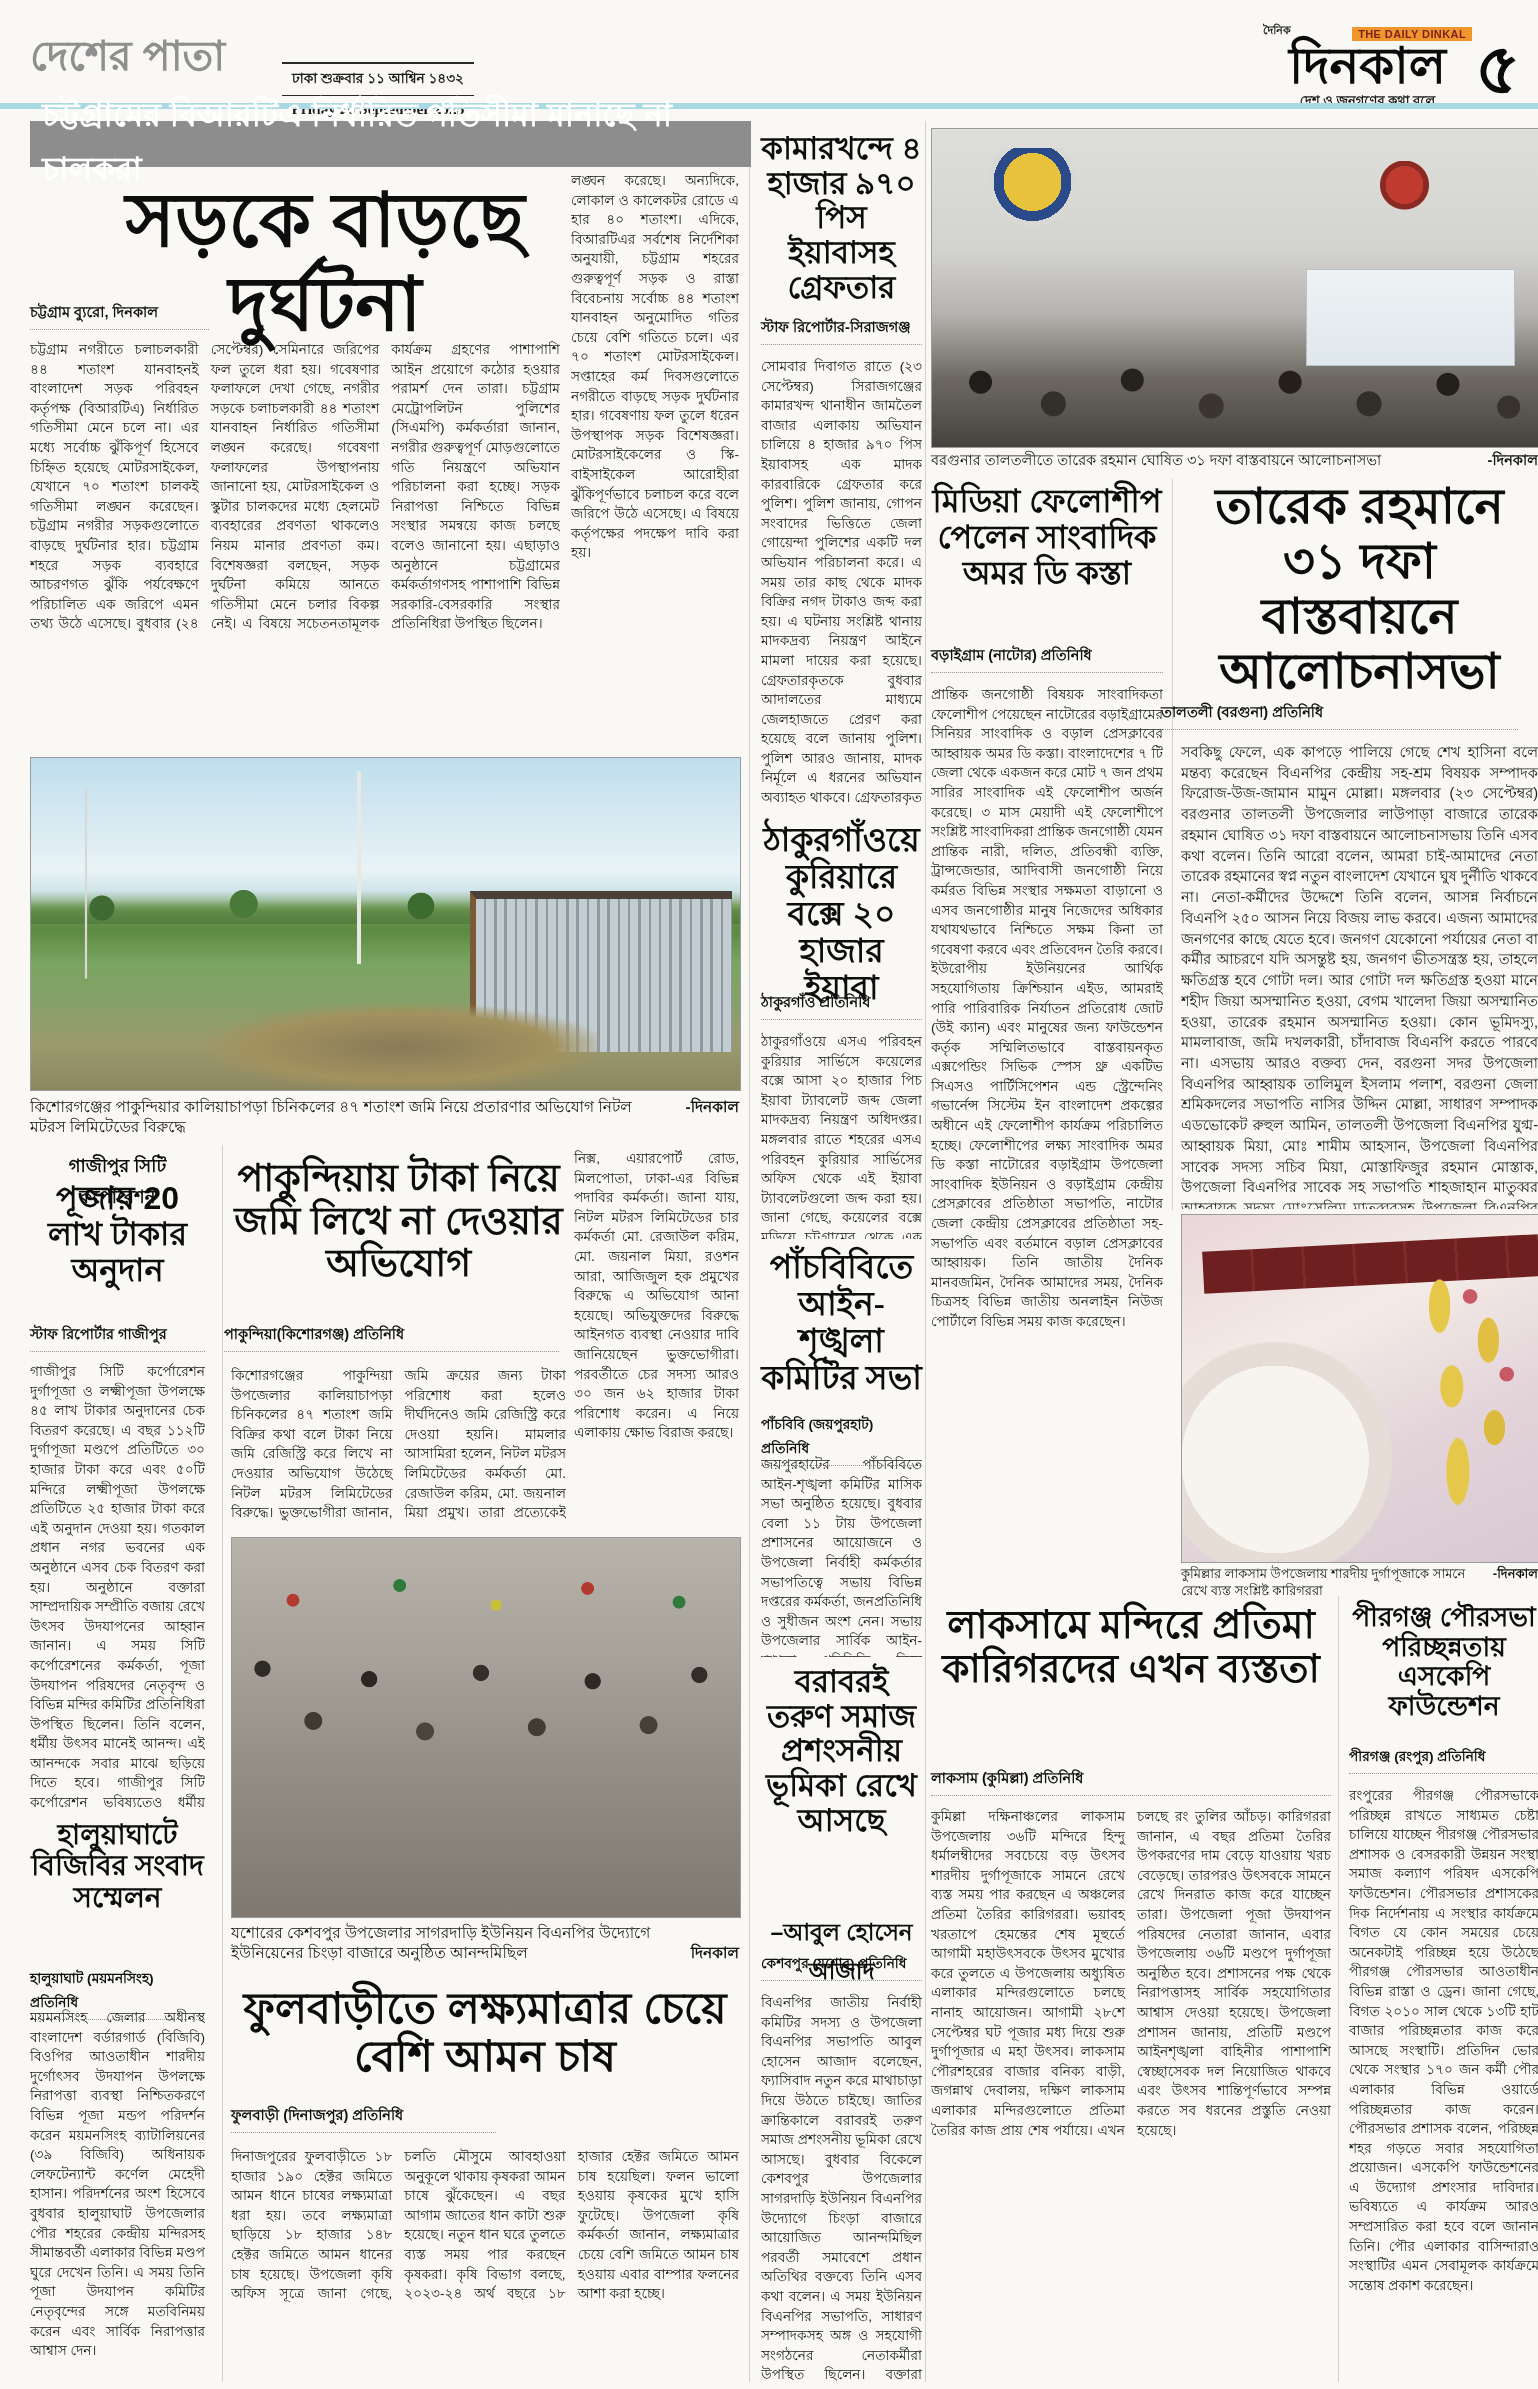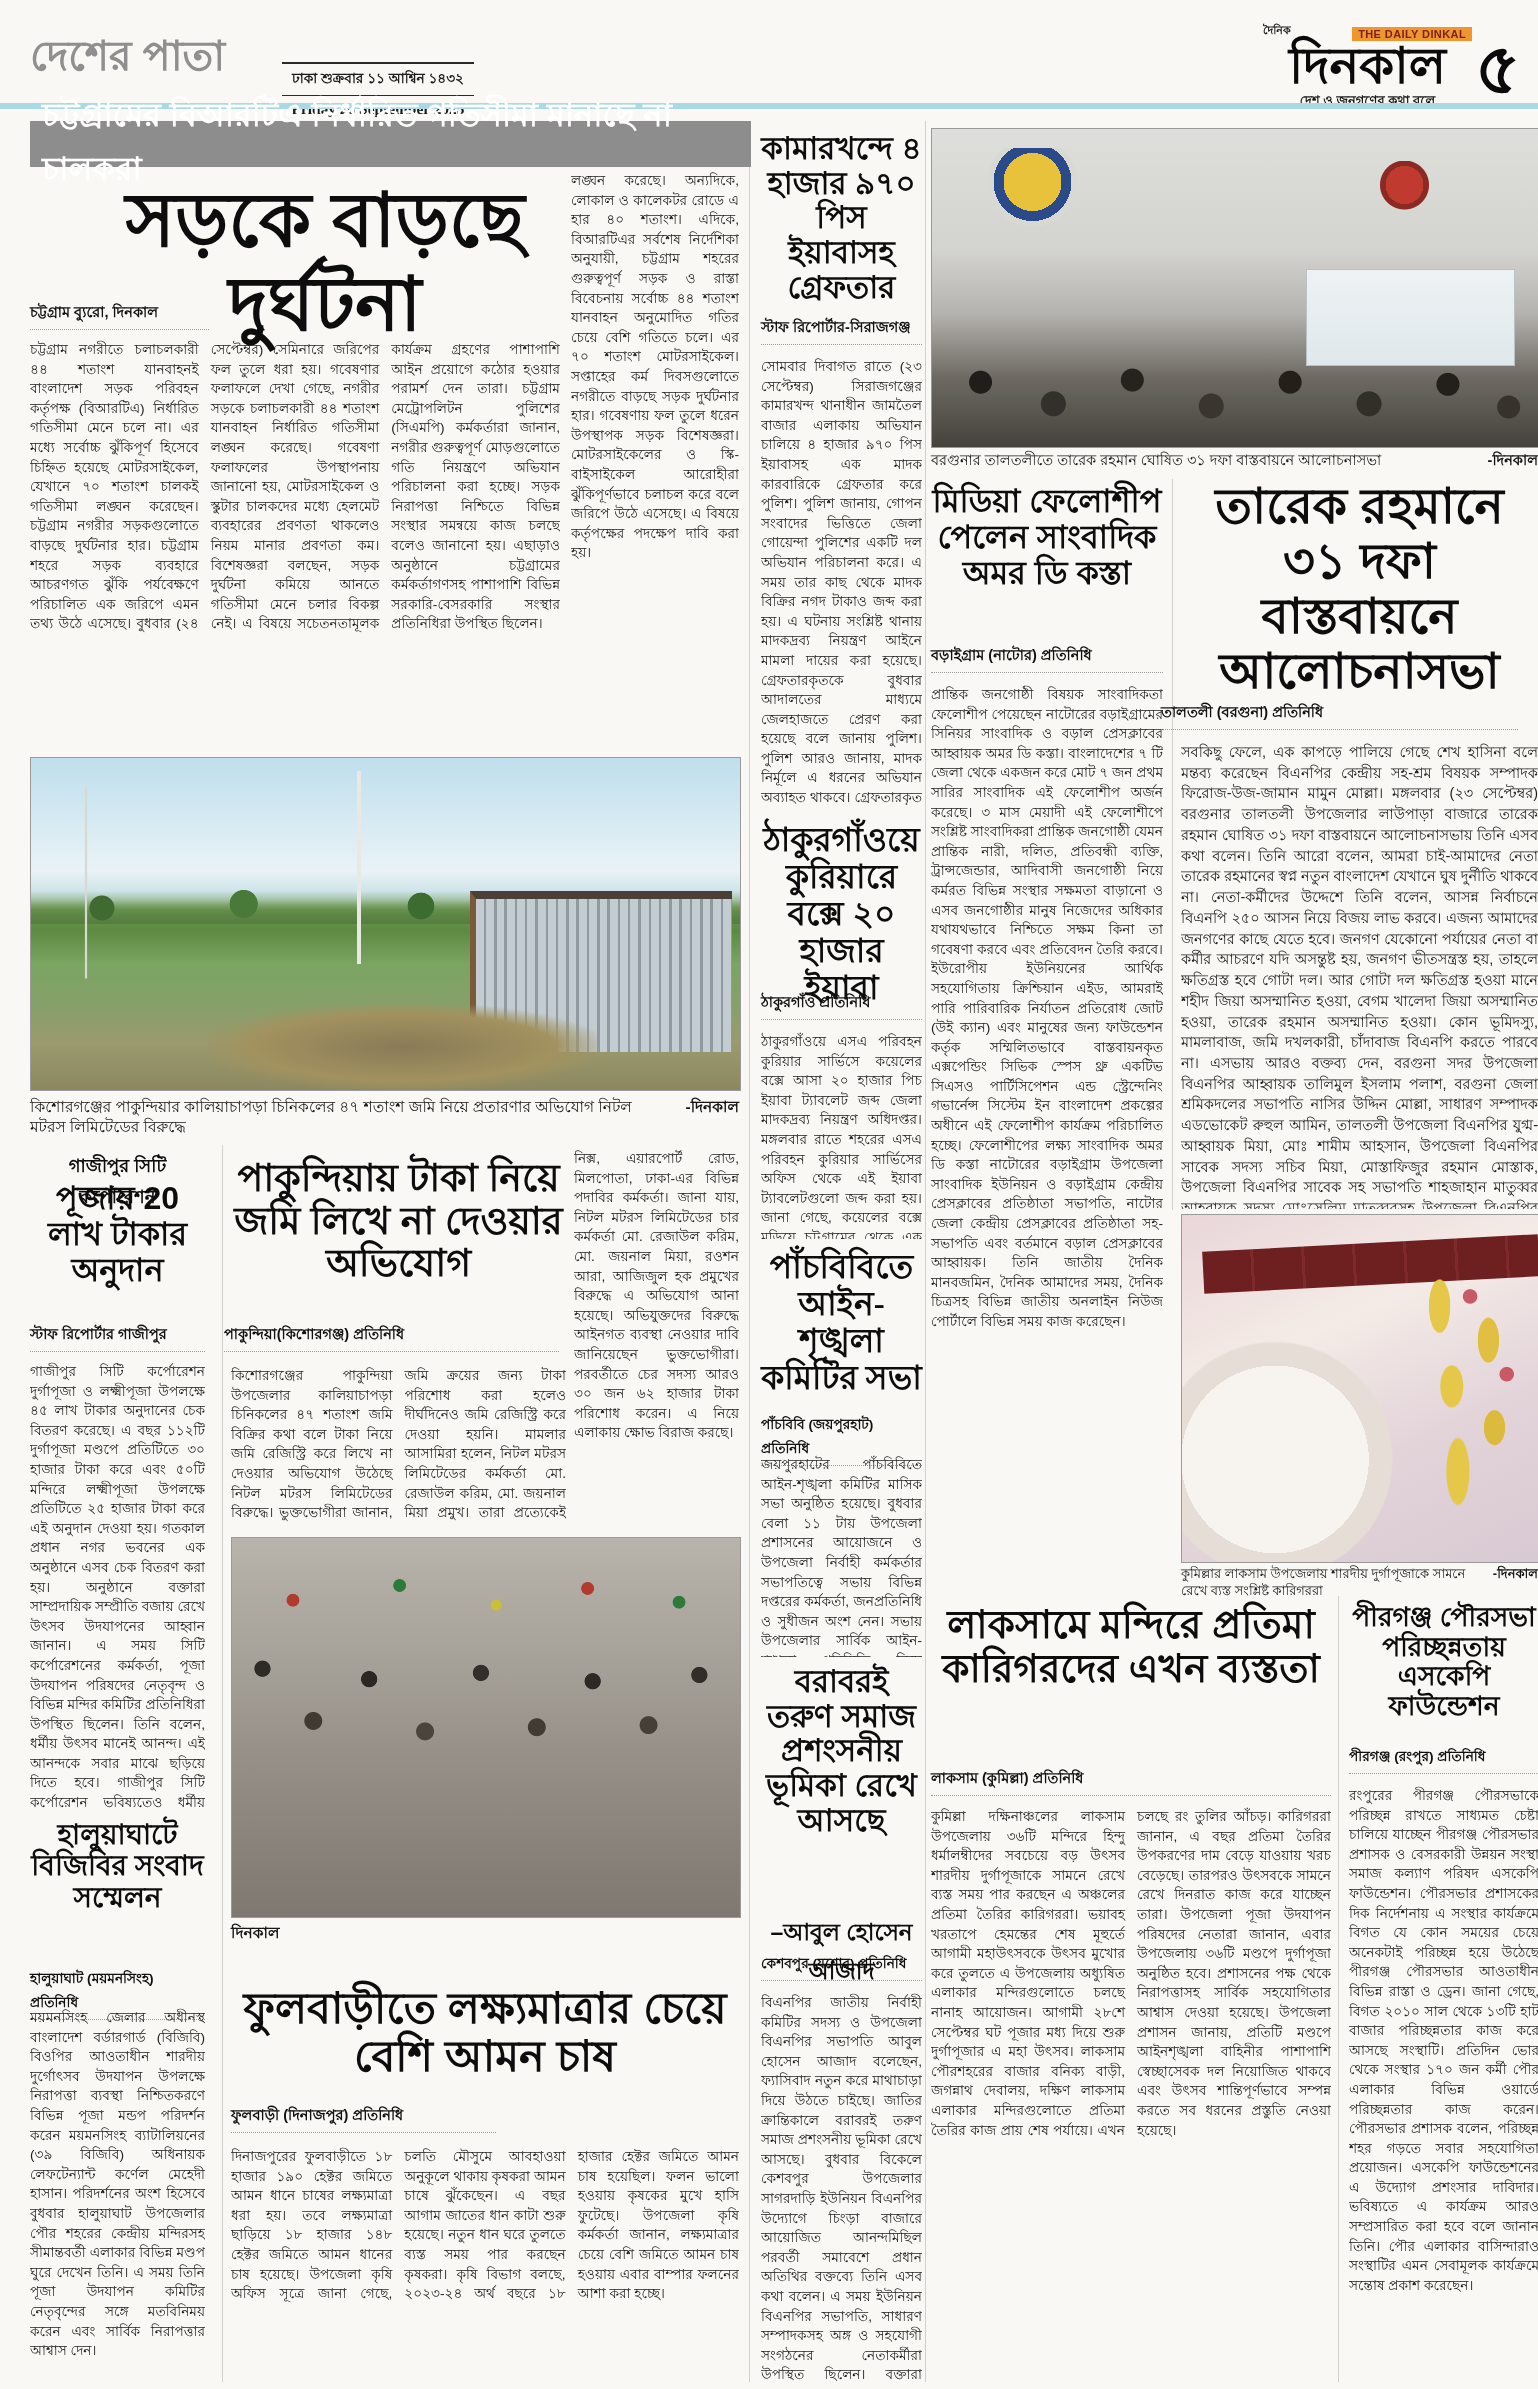--- a/index.html
+++ b/index.html
@@ -89,20 +89,21 @@
 <div class="abs headline" style="left:231px;top:1157px;width:335px;font-size:38px;">পাকুন্দিয়ায় টাকা নিয়ে জমি লিখে না দেওয়ার অভিযোগ</div>
 <div class="abs byline" style="left:224px;top:1323px;width:335px;">পাকুন্দিয়া(কিশোরগঞ্জ) প্রতিনিধি</div>
 <div class="abs body-text" style="left:574px;top:1149px;width:165px;height:383px;">নিক্স, এয়ারপোর্ট রোড, মিলপোতা, ঢাকা-এর বিভিন্ন পদাবির কর্মকর্তা। জানা যায়, নিটল মটরস লিমিটেডের চার কর্মকর্তা মো. রেজাউল করিম, মো. জয়নাল মিয়া, রওশন আরা, আজিজুল হক প্রমুখের বিরুদ্ধে এ অভিযোগ আনা হয়েছে। অভিযুক্তদের বিরুদ্ধে আইনগত ব্যবস্থা নেওয়ার দাবি জানিয়েছেন ভুক্তভোগীরা। পরবর্তীতে চের সদস্য আরও ৩০ জন ৬২ হাজার টাকা পরিশোধ করেন। এ নিয়ে এলাকায় ক্ষোভ বিরাজ করছে।</div>
 <div class="abs body-text cols2" style="left:231px;top:1366px;width:335px;height:167px;">কিশোরগঞ্জের পাকুন্দিয়া উপজেলার কালিয়াচাপড়া চিনিকলের ৪৭ শতাংশ জমি বিক্রির কথা বলে টাকা নিয়ে জমি রেজিস্ট্রি করে লিখে না দেওয়ার অভিযোগ উঠেছে নিটল মটরস লিমিটেডের বিরুদ্ধে। ভুক্তভোগীরা জানান, জমি ক্রয়ের জন্য টাকা পরিশোধ করা হলেও দীর্ঘদিনেও জমি রেজিস্ট্রি করে দেওয়া হয়নি। মামলার আসামিরা হলেন, নিটল মটরস লিমিটেডের কর্মকর্তা মো. রেজাউল করিম, মো. জয়নাল মিয়া প্রমুখ। তারা প্রত্যেকেই নিটল-নিলয় টাওয়ার, ৬৯ কামরাঙ্গা এলাকার বাসিন্দা বলে জানা গেছে।</div>
 
 <div class="photo" style="left:231px;top:1537px;width:508px;height:379px;background:linear-gradient(#b9b4ab 0%,#a8a39a 30%,#97918a 55%,#7e7871 100%);">
   <div style="position:absolute;left:0;top:18%;width:100%;height:55%;background:radial-gradient(circle at 6% 30%,#2e2a26 0 7.7px,transparent 8.5px),radial-gradient(circle at 16% 55%,#403a33 0 8.5px,transparent 9.4px),radial-gradient(circle at 27% 35%,#2b2723 0 7.7px,transparent 8.5px),radial-gradient(circle at 38% 60%,#4a443c 0 8.5px,transparent 9.4px),radial-gradient(circle at 49% 32%,#332e29 0 7.7px,transparent 8.5px),radial-gradient(circle at 60% 58%,#413b34 0 8.5px,transparent 9.4px),radial-gradient(circle at 71% 36%,#2d2924 0 7.7px,transparent 8.5px),radial-gradient(circle at 82% 57%,#453f37 0 8.5px,transparent 9.4px),radial-gradient(circle at 92% 33%,#322d28 0 7.7px,transparent 8.5px);"></div>
   <div style="position:absolute;left:0;top:6%;width:100%;height:26%;background:radial-gradient(circle at 12% 40%,#b23a2e 0 6px,transparent 6.8px),radial-gradient(circle at 33% 25%,#2f7a3a 0 6px,transparent 6.8px),radial-gradient(circle at 52% 45%,#c9c03a 0 5.1px,transparent 6px),radial-gradient(circle at 70% 28%,#b23a2e 0 6px,transparent 6.8px),radial-gradient(circle at 88% 42%,#2f7a3a 0 6px,transparent 6.8px);"></div>
 </div>
 <div class="abs caption" style="left:231px;top:1923px;width:508px;align-items:flex-end;">
+  <span>যশোরের কেশবপুর উপজেলার সাগরদাড়ি ইউনিয়ন বিএনপির উদ্যোগে ইউনিয়েনের চিংড়া বাজারে অনুষ্ঠিত আনন্দমিছিল</span>
   <span class="credit">দিনকাল</span>
 </div>
 
 <div class="abs headline" style="left:231px;top:1984px;width:508px;font-size:43px;">ফুলবাড়ীতে লক্ষ্যমাত্রার চেয়ে বেশি আমন চাষ</div>
 <div class="abs byline" style="left:231px;top:2104px;width:265px;">ফুলবাড়ী (দিনাজপুর) প্রতিনিধি</div>
 <div class="abs body-text cols3" style="left:231px;top:2147px;width:508px;height:236px;">দিনাজপুরের ফুলবাড়ীতে ১৮ হাজার ১৯০ হেক্টর জমিতে আমন ধানে চাষের লক্ষ্যমাত্রা ধরা হয়। তবে লক্ষ্যমাত্রা ছাড়িয়ে ১৮ হাজার ১৪৮ হেক্টর জমিতে আমন ধানের চাষ হয়েছে। উপজেলা কৃষি অফিস সূত্রে জানা গেছে, চলতি মৌসুমে আবহাওয়া অনুকূলে থাকায় কৃষকরা আমন চাষে ঝুঁকেছেন। এ বছর আগাম জাতের ধান কাটা শুরু হয়েছে। নতুন ধান ঘরে তুলতে ব্যস্ত সময় পার করছেন কৃষকরা। কৃষি বিভাগ বলছে, ২০২৩-২৪ অর্থ বছরে ১৮ হাজার হেক্টর জমিতে আমন চাষ হয়েছিল। ফলন ভালো হওয়ায় কৃষকের মুখে হাসি ফুটেছে। উপজেলা কৃষি কর্মকর্তা জানান, লক্ষ্যমাত্রার চেয়ে বেশি জমিতে আমন চাষ হওয়ায় এবার বাম্পার ফলনের আশা করা হচ্ছে।</div>
 
 <div class="abs headline" style="left:761px;top:132px;width:161px;font-size:31px;">কামারখন্দে ৪ হাজার ৯৭০ পিস ইয়াবাসহ গ্রেফতার</div>
 <div class="abs byline" style="left:761px;top:316px;width:161px;">স্টাফ রিপোর্টার-সিরাজগঞ্জ</div>
 <div class="abs body-text" style="left:761px;top:357px;width:161px;height:448px;">সোমবার দিবাগত রাতে (২৩ সেপ্টেম্বর) সিরাজগঞ্জের কামারখন্দ থানাধীন জামতৈল বাজার এলাকায় অভিযান চালিয়ে ৪ হাজার ৯৭০ পিস ইয়াবাসহ এক মাদক কারবারিকে গ্রেফতার করে পুলিশ। পুলিশ জানায়, গোপন সংবাদের ভিত্তিতে জেলা গোয়েন্দা পুলিশের একটি দল অভিযান পরিচালনা করে। এ সময় তার কাছ থেকে মাদক বিক্রির নগদ টাকাও জব্দ করা হয়। এ ঘটনায় সংশ্লিষ্ট থানায় মাদকদ্রব্য নিয়ন্ত্রণ আইনে মামলা দায়ের করা হয়েছে। গ্রেফতারকৃতকে বুধবার আদালতের মাধ্যমে জেলহাজতে প্রেরণ করা হয়েছে বলে জানায় পুলিশ। পুলিশ আরও জানায়, মাদক নির্মূলে এ ধরনের অভিযান অব্যাহত থাকবে। গ্রেফতারকৃত ব্যক্তি দীর্ঘদিন ধরে জেলার কামারখন্দ থানা ও তার আশপাশ এলাকায় ক্রয়-বিক্রয় করে আসছে।</div>

